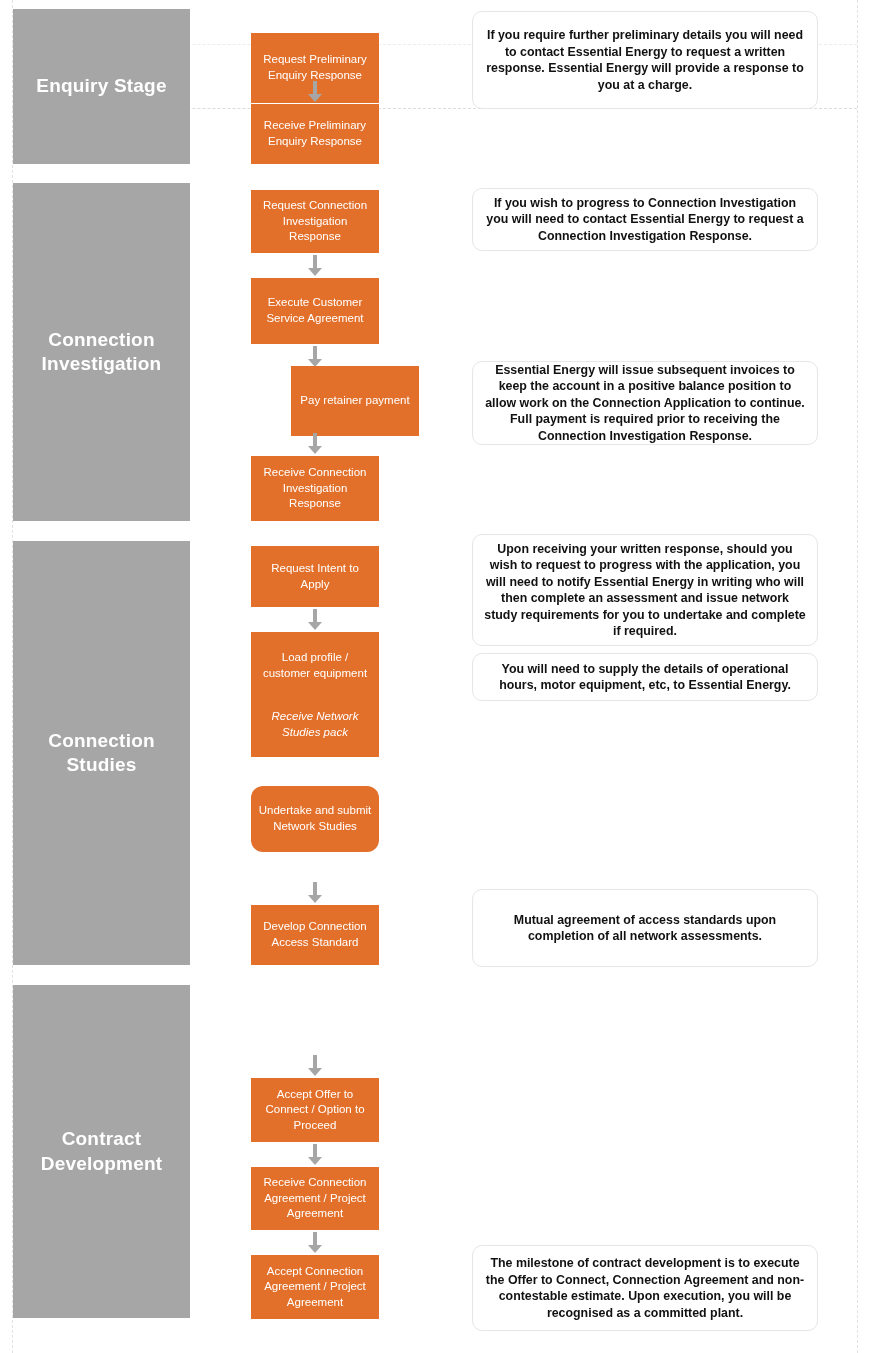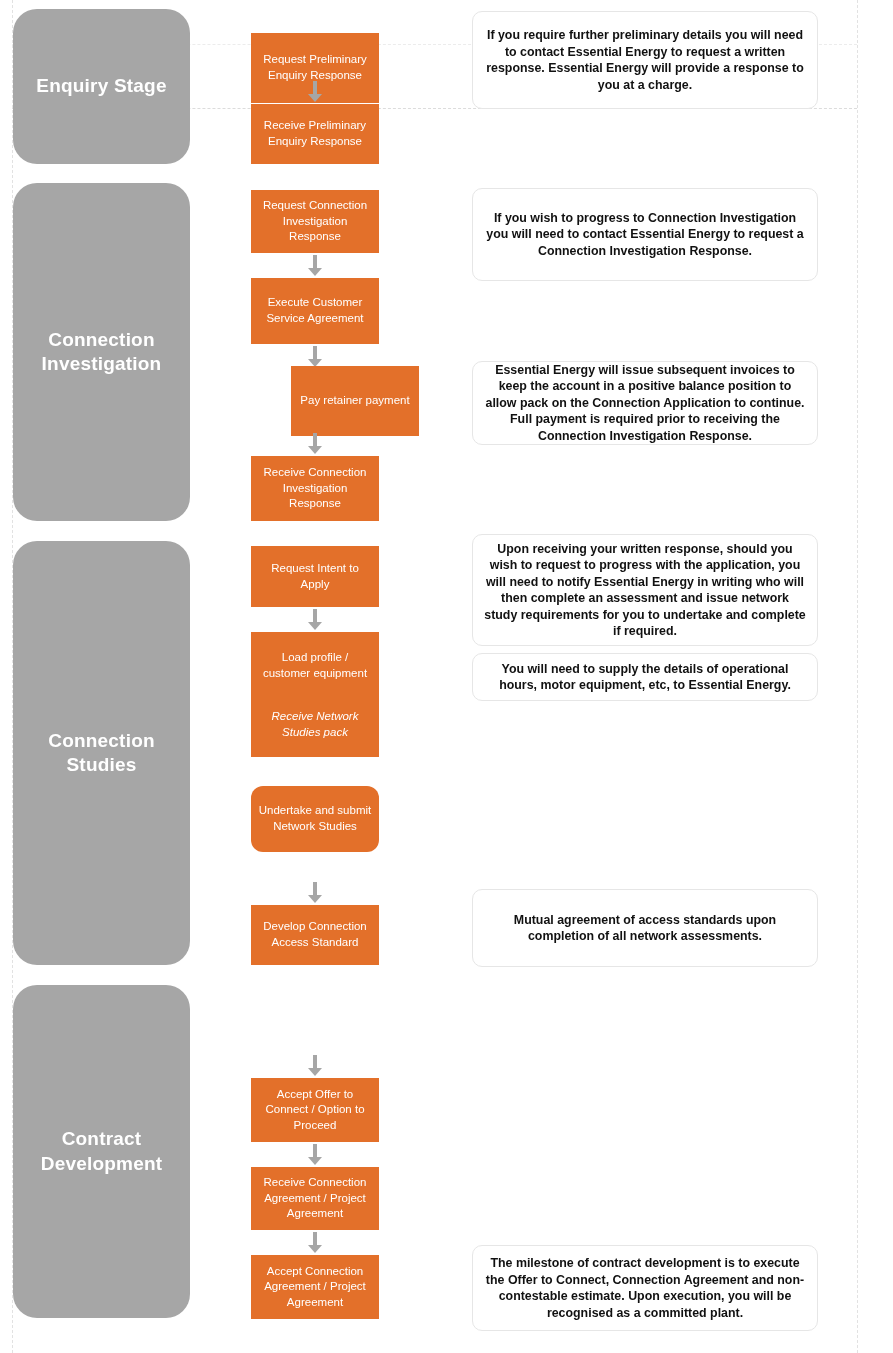--- a/index.html
+++ b/index.html
@@ -48,21 +48,20 @@
     display: flex;
     align-items: center;
     justify-content: center;
     text-align: center;
     font-weight: bold;
     font-size: 19px;
     line-height: 1.28;
     letter-spacing: .2px;
     box-sizing: border-box;
     padding: 4px 8px;
-    border-radius: 24px;
   }
 
   
   .step {
     position: absolute;
     left: 251px;
     width: 128px;
     background: #e3702a;
     color: #ffffff;
     display: flex;
@@ -230,25 +229,25 @@
     <div class="shaft" style="height:13px;"></div>
     <div class="head" style="top:13px;"></div>
   </div>
   <div class="step" style="top:1255px; height:64px;">
     <span>Accept Connection Agreement / Project Agreement</span>
   </div>
 
   <div class="note" style="top:11px;   height:98px;">
     <span>If you require further preliminary details you will need to contact Essential Energy to request a written response. Essential Energy will provide a response to you at a charge.</span>
   </div>
-  <div class="note" style="top:188px;  height:93px;">
+  <div class="note" style="top:188px;  height:63px;">
     <span>If you wish to progress to Connection Investigation you will need to contact Essential Energy to request a Connection Investigation Response.</span>
   </div>
   <div class="note" style="top:361px;  height:84px;">
-    <span>Essential Energy will issue subsequent invoices to keep the account in a positive balance position to allow pack on the Connection Application to continue. Full payment is required prior to receiving the Connection Investigation Response.</span>
+    <span>Essential Energy will issue subsequent invoices to keep the account in a positive balance position to allow work on the Connection Application to continue. Full payment is required prior to receiving the Connection Investigation Response.</span>
   </div>
   <div class="note" style="top:534px;  height:112px;">
     <span>Upon receiving your written response, should you wish to request to progress with the application, you will need to notify Essential Energy in writing who will then complete an assessment and issue network study requirements for you to undertake and complete if required.</span>
   </div>
   <div class="note" style="top:653px;  height:48px;">
     <span>You will need to supply the details of operational hours, motor equipment, etc, to Essential Energy.</span>
   </div>
   <div class="note" style="top:889px;  height:78px;">
     <span>Mutual agreement of access standards upon completion of all network assessments.</span>
   </div>

